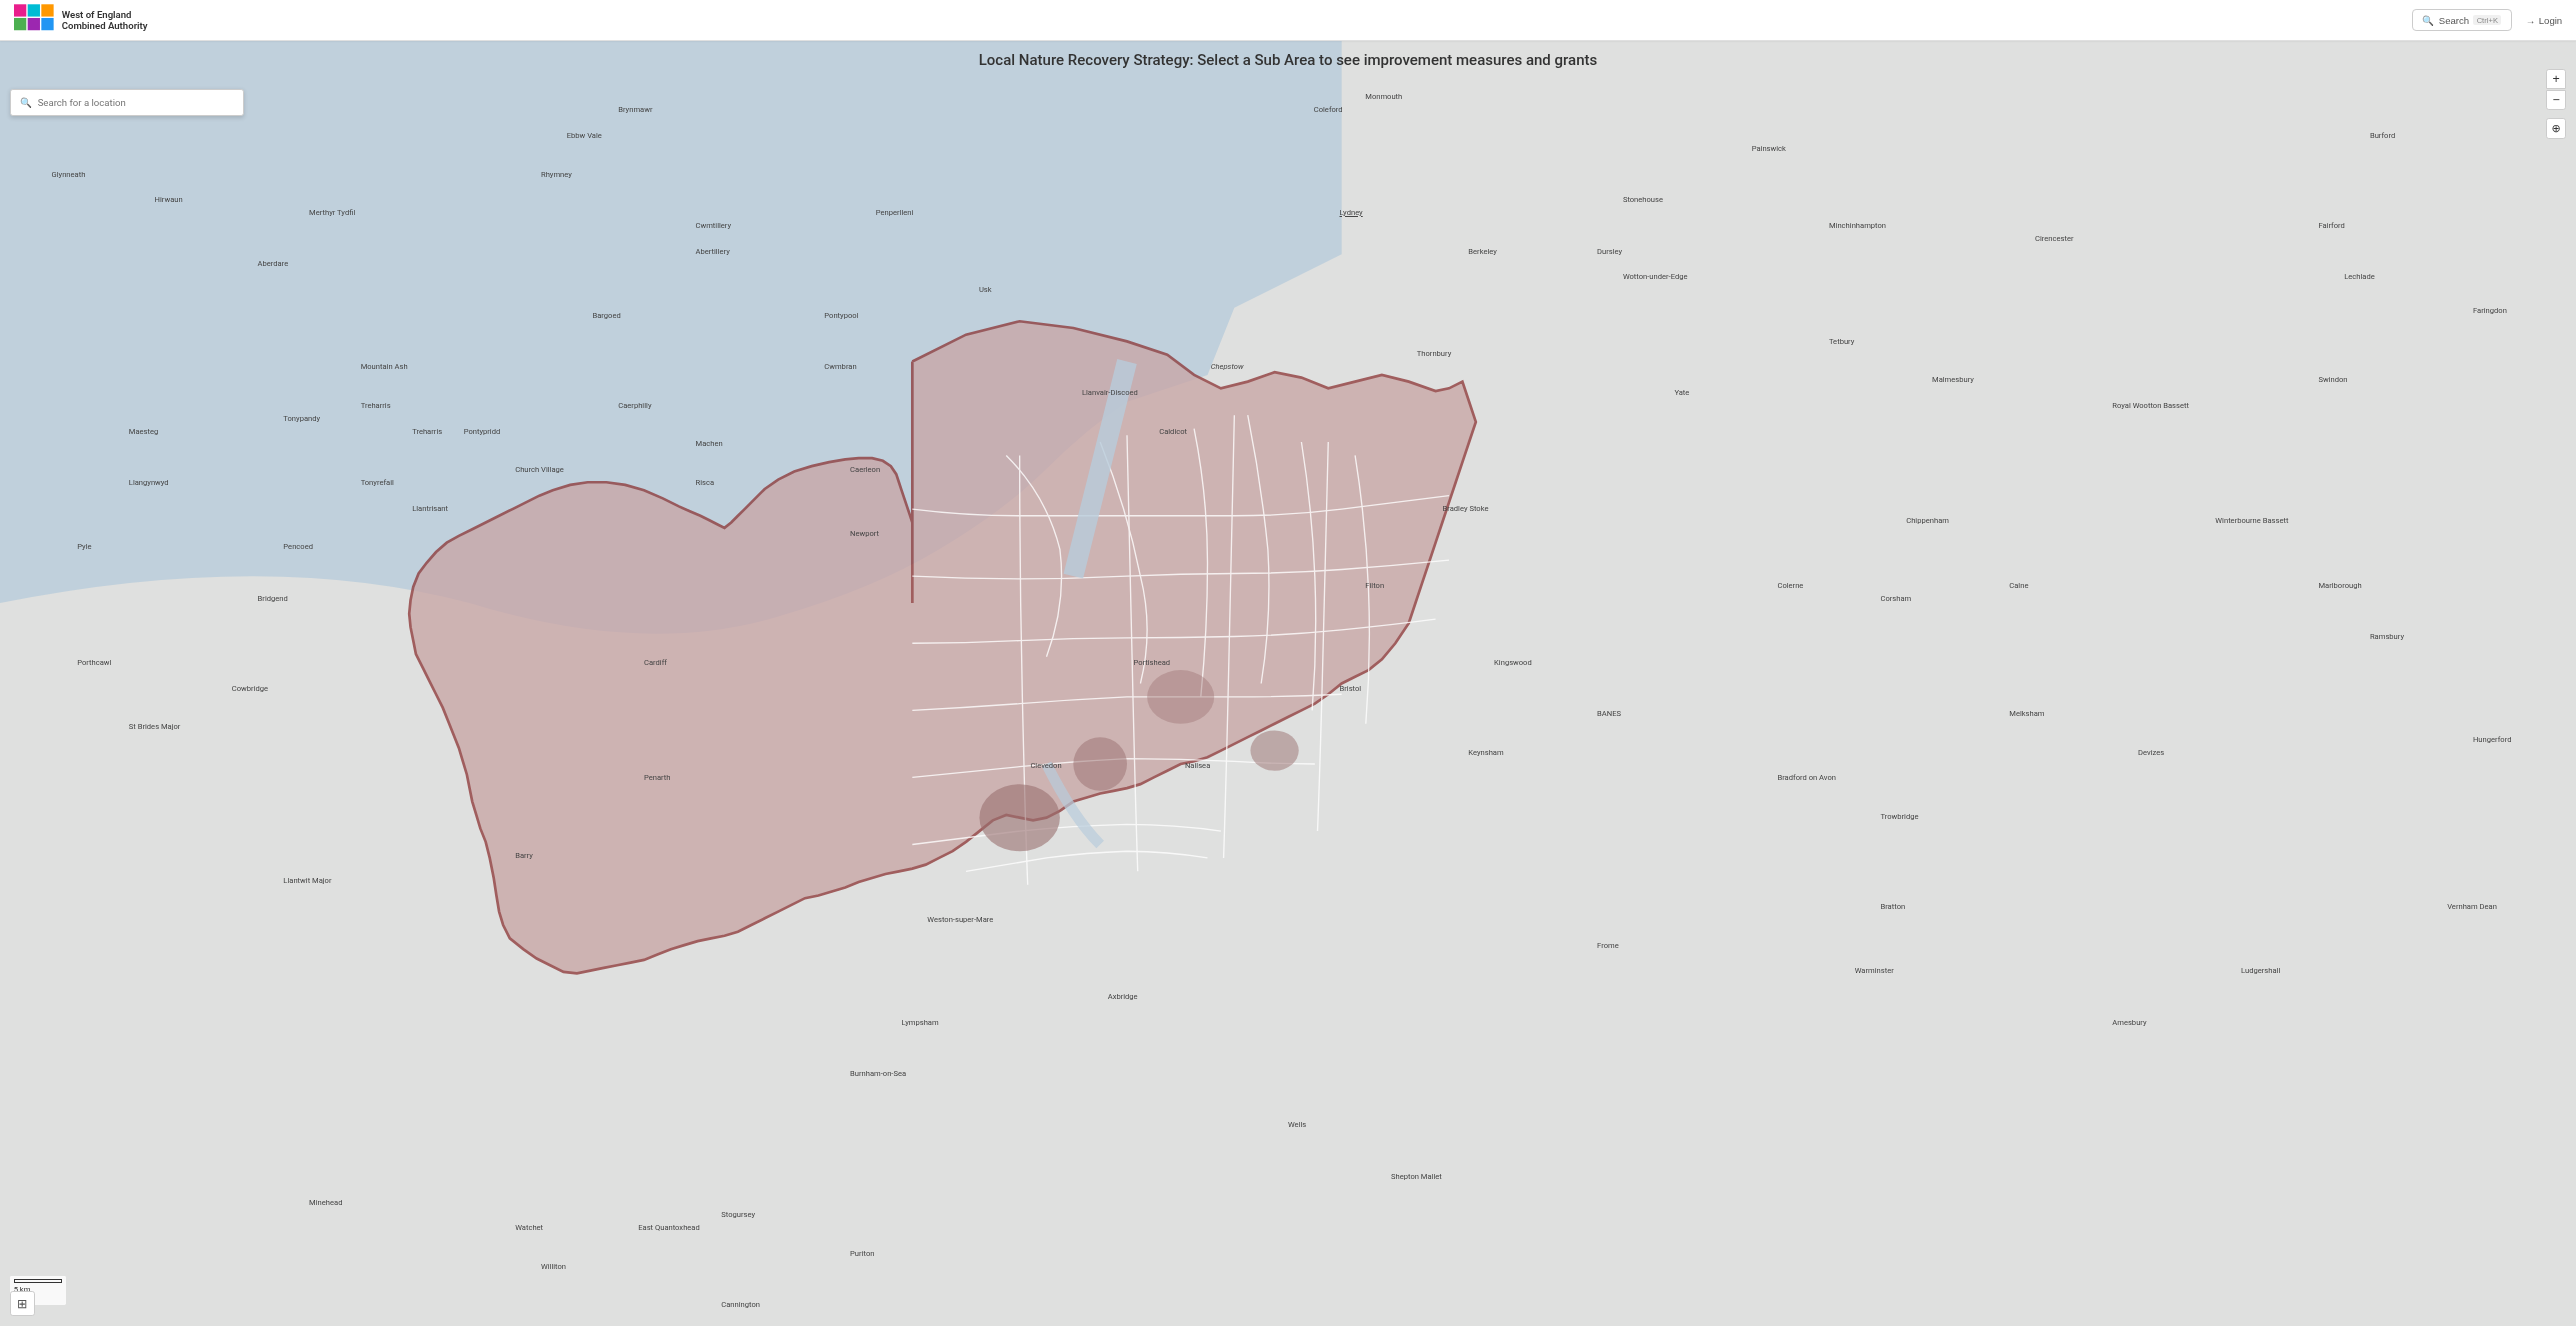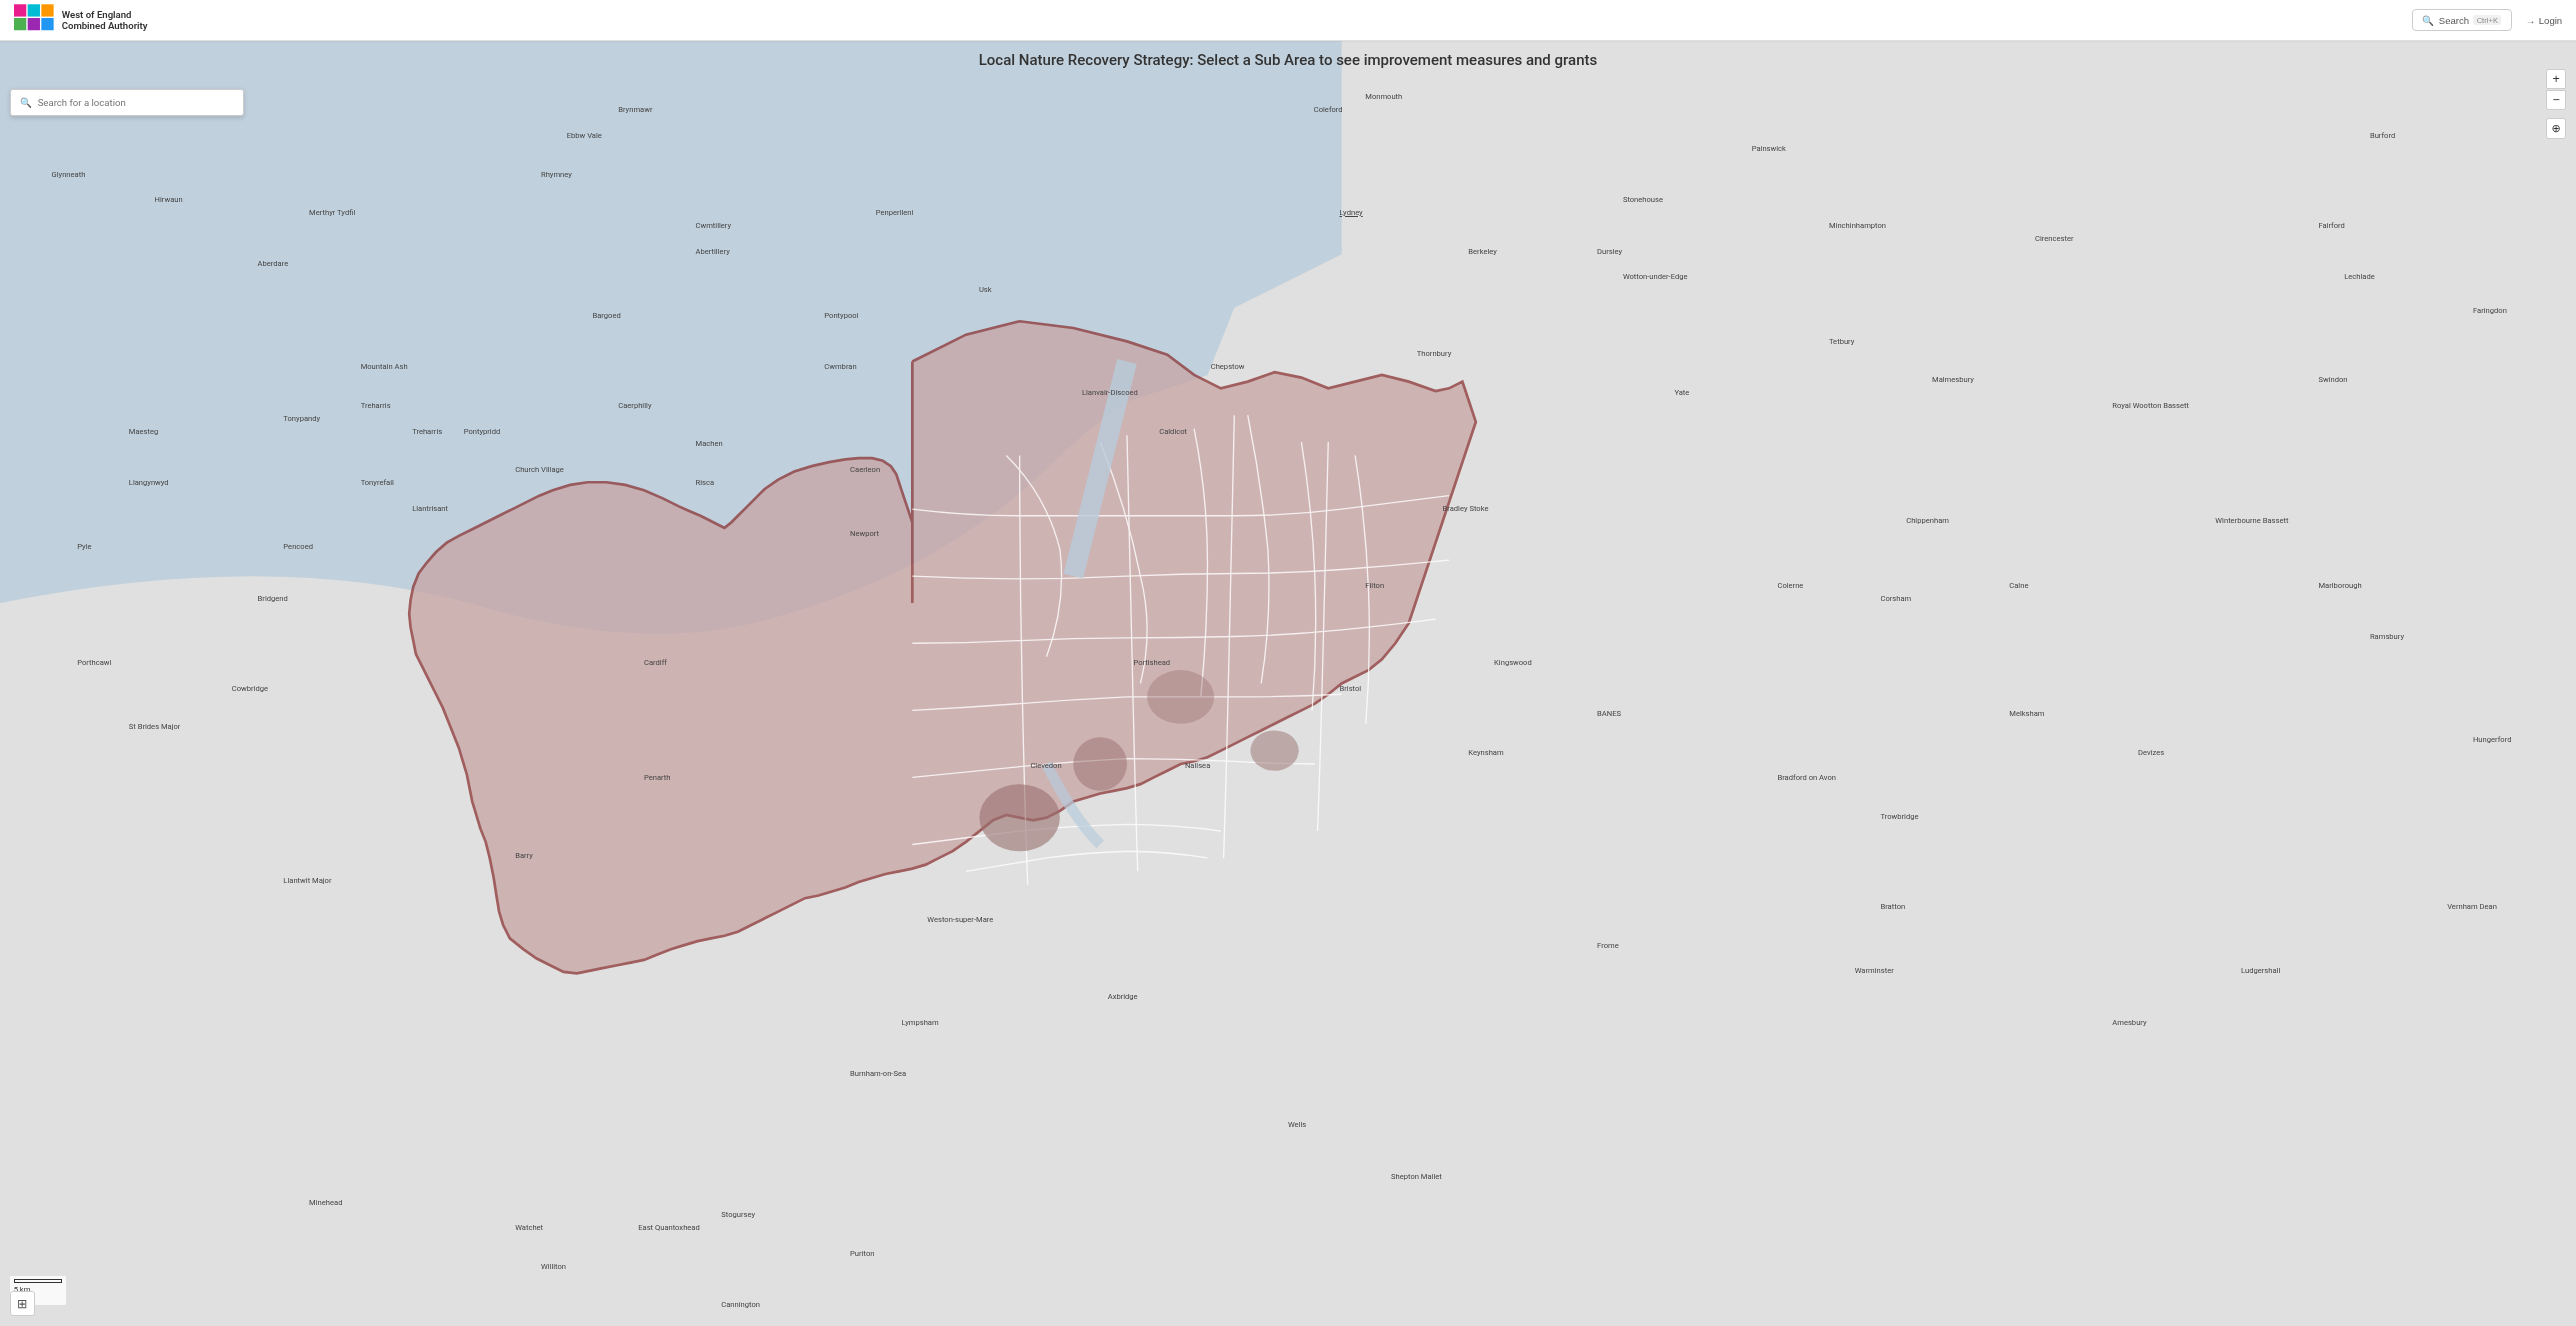--- a/index.html
+++ b/index.html
@@ -237,21 +237,21 @@
       <div class="map-label" style="left: 96%; top: 20%; margin-top: 8px;">Faringdon</div>
       <div class="map-label" style="left: 23%; top: 21%;">Bargoed</div>
       <div class="map-label" style="left: 24%; top: 28%;">Caerphilly</div>
       <div class="map-label" style="left: 27%; top: 31%;">Machen</div>
       <div class="map-label" style="left: 34%; top: 13%;">Penperlleni</div>
       <div class="map-label" style="left: 32%; top: 21%;">Pontypool</div>
       <div class="map-label" style="left: 38%; top: 19%;">Usk</div>
       <div class="map-label" style="left: 32%; top: 25%;">Cwmbran</div>
       <div class="map-label" style="left: 42%; top: 27%;">Llanvair-Discoed</div>
       <div class="map-label" style="left: 45%; top: 30%;">Caldicot</div>
-      <div class="map-label" style="left: 47%; top: 25%;">Chepstow</div>
+      <div class="map-label" style="left: 47%; top: 25%; font-style: italic;">Chepstow</div>
       <div class="map-label" style="left: 55%; top: 24%;">Thornbury</div>
       <div class="map-label" style="left: 65%; top: 27%;">Yate</div>
       <div class="map-label" style="left: 71%; top: 23%;">Tetbury</div>
       <div class="map-label" style="left: 75%; top: 26%;">Malmesbury</div>
       <div class="map-label" style="left: 82%; top: 28%;">Royal Wootton Bassett</div>
       <div class="map-label" style="left: 90%; top: 26%;">Swindon</div>
       <div class="map-label" style="left: 14%; top: 25%;">Mountain Ash</div>
       <div class="map-label" style="left: 14%; top: 28%;">Treharris</div>
       <div class="map-label" style="left: 16%; top: 30%;">Treharris</div>
       <div class="map-label" style="left: 20%; top: 33%;">Church Village</div>

